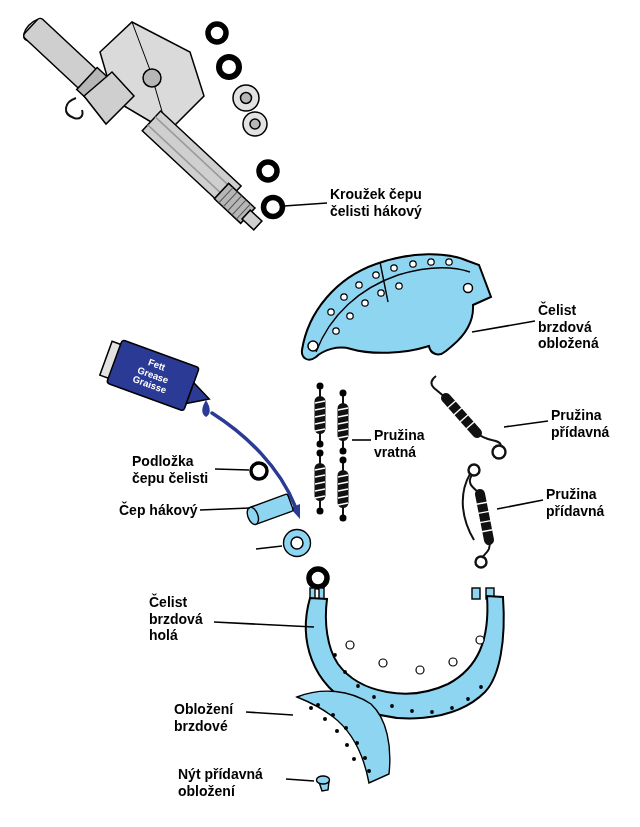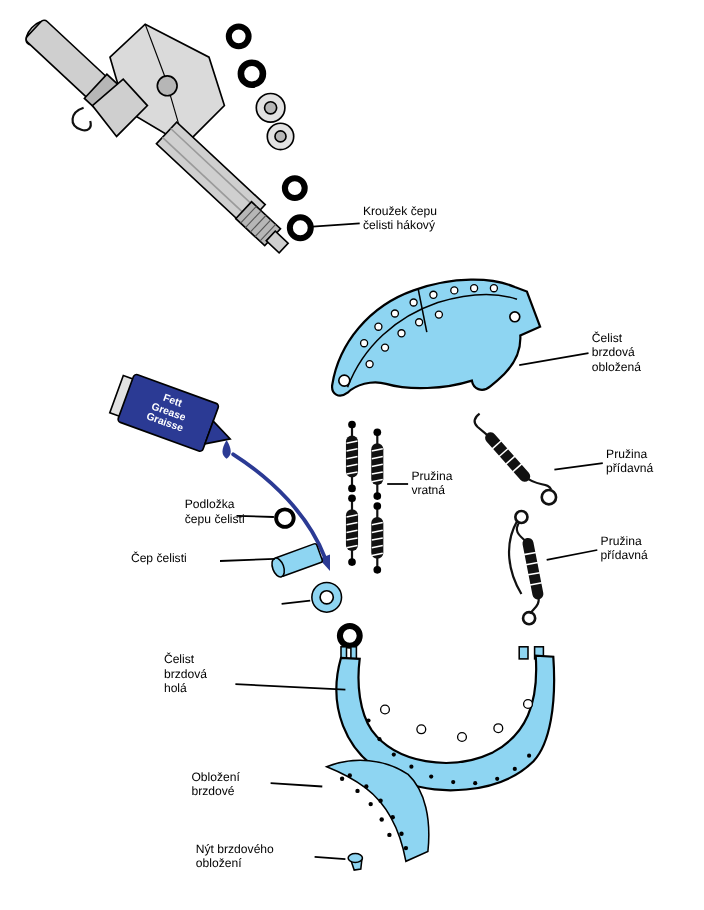--- a/index.html
+++ b/index.html
@@ -1,19 +1,19 @@
 <!DOCTYPE html>
 <html style="--part-blue: #8ed5f2; --bottle-blue: #2b3a94; --arrow-blue: #2b3a94; --metal-gray: #cfcfcf; --outline: #000000;"><head>
 <meta charset="utf-8">
 <style>
   html,body{margin:0;padding:0;background:#fff;}
   .stage{position:relative;width:640px;height:827px;background:#fff;overflow:hidden;
          font-family:"Liberation Sans", sans-serif;}
   .stage svg{position:absolute;left:0;top:0;}
-  .lbl{position:absolute;font-weight:normal;font-size:11px;line-height:1.18;
+  .lbl{position:absolute;font-weight:bold;font-size:14px;line-height:1.18;
        color:#000;white-space:pre-line;}
   .bottle-text{position:absolute;left:112px;top:352px;width:82px;height:46px;
        display:flex;align-items:center;justify-content:center;text-align:center;
        font-weight:bold;font-size:9.5px;line-height:1.15;color:#fff;
        transform:rotate(20deg);transform-origin:40px 23px;white-space:pre-line;}
   
   .part-blue{fill:var(--part-blue,#8ed5f2);stroke:#000;stroke-width:2;}
   .part-blue-thin{fill:var(--part-blue,#8ed5f2);stroke:#000;stroke-width:1.4;}
   .hole{fill:#fff;stroke:#000;stroke-width:1.2;}
   .bighole{fill:#fff;stroke:#000;stroke-width:1.5;}
@@ -292,28 +292,28 @@
 
   <div class="lbl" style="left:374px;top:427px;">Pružina
 vratná</div>
 
   <div class="lbl" style="left:551px;top:407px;">Pružina
 přídavná</div>
 
   <div class="lbl" style="left:546px;top:486px;">Pružina
 přídavná</div>
 
-  <div class="lbl" style="left:132px;top:453px;margin-left:36px;">Podložka
+  <div class="lbl" style="left:132px;top:453px;">Podložka
 čepu čelisti</div>
 
-  <div class="lbl" style="left:119px;top:502px;">Čep čelisti</div>
+  <div class="lbl" style="left:119px;top:502px;">Čep hákový</div>
 
 
   <div class="lbl" style="left:149px;top:594px;">Čelist
 brzdová
 holá</div>
 
   <div class="lbl" style="left:174px;top:701px;">Obložení
 brzdové</div>
 
-  <div class="lbl" style="left:178px;top:766px;">Nýt brzdového
+  <div class="lbl" style="left:178px;top:766px;">Nýt přídavná
 obložení</div>
 </div>
 
 </body></html>

